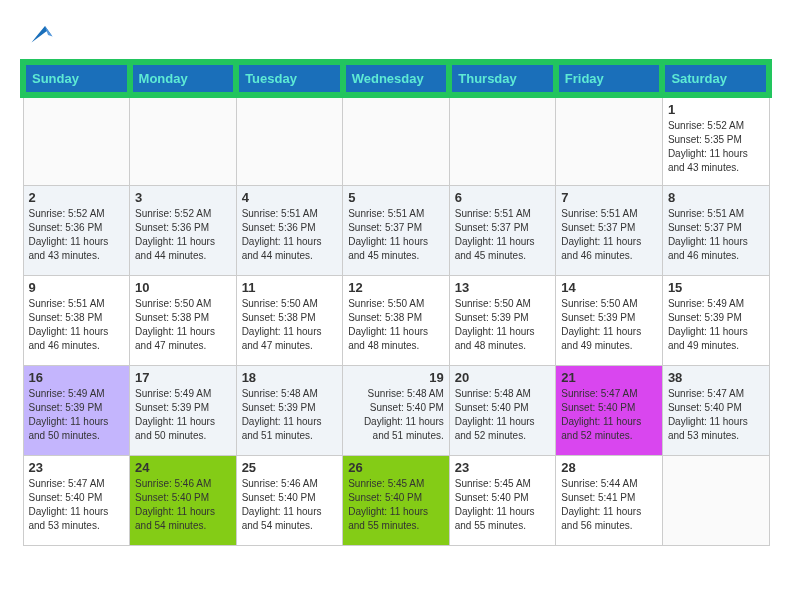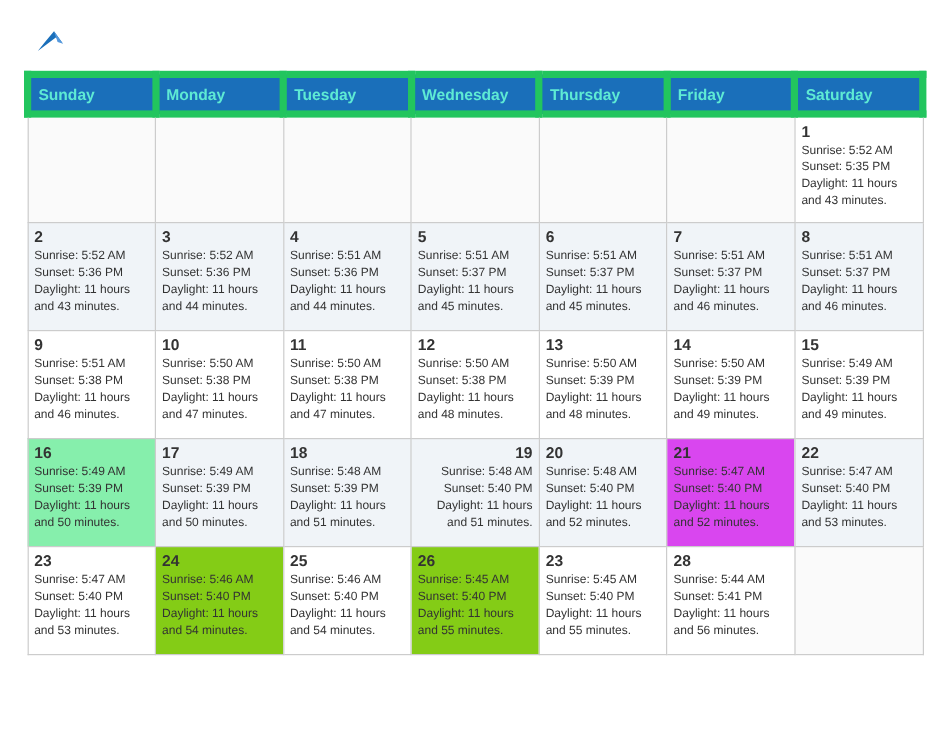--- a/index.html
+++ b/index.html
@@ -238,21 +238,21 @@
         </td>
         <td style="background: rgb(255, 255, 255);">
           <div class="day-num">15</div>
           <div class="day-info" style="white-space: pre-line;">Sunrise: 5:49 AM
 Sunset: 5:39 PM
 Daylight: 11 hours
 and 49 minutes.</div>
         </td>
       </tr>
       <tr>
-        <td style="background: #86efac;">
+        <td style="background: #c4b5fd;">
           <div class="day-num">16</div>
           <div class="day-info" style="white-space: pre-line;">Sunrise: 5:49 AM
 Sunset: 5:39 PM
 Daylight: 11 hours
 and 50 minutes.</div>
         </td>
         <td style="background: rgb(240, 244, 248);">
           <div class="day-num">17</div>
           <div class="day-info" style="white-space: pre-line;">Sunrise: 5:49 AM
 Sunset: 5:39 PM
@@ -281,21 +281,21 @@
 and 52 minutes.</div>
         </td>
         <td style="background: #d946ef;">
           <div class="day-num">21</div>
           <div class="day-info" style="white-space: pre-line;">Sunrise: 5:47 AM
 Sunset: 5:40 PM
 Daylight: 11 hours
 and 52 minutes.</div>
         </td>
         <td style="background: rgb(240, 244, 248);">
-          <div class="day-num">22</div>
+          <div class="day-num">38</div>
           <div class="day-info" style="white-space: pre-line;">Sunrise: 5:47 AM
 Sunset: 5:40 PM
 Daylight: 11 hours
 and 53 minutes.</div>
         </td>
       </tr>
       <tr>
         <td style="background: rgb(255, 255, 255);">
           <div class="day-num">23</div>
           <div class="day-info" style="white-space: pre-line;">Sunrise: 5:47 AM

